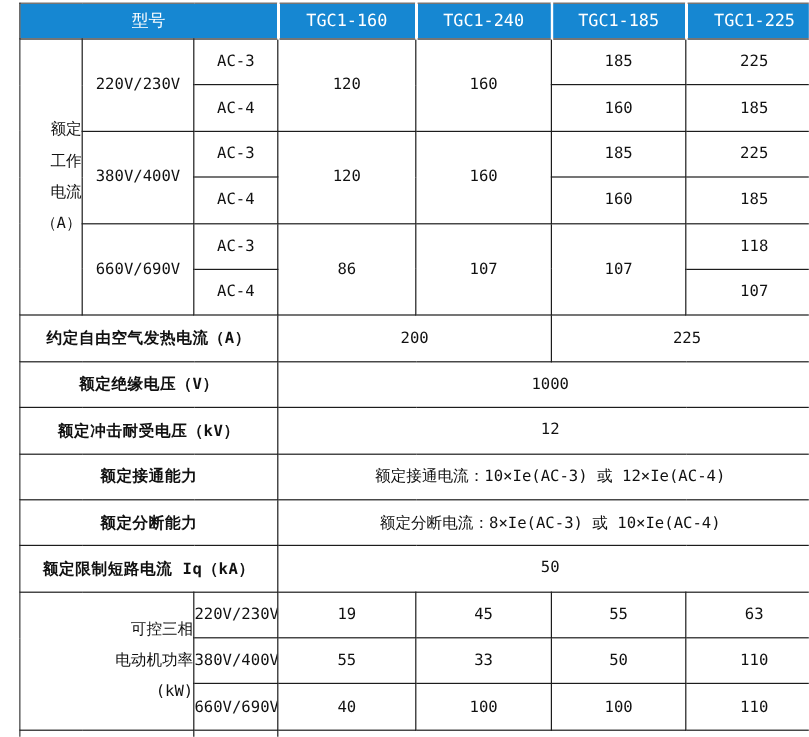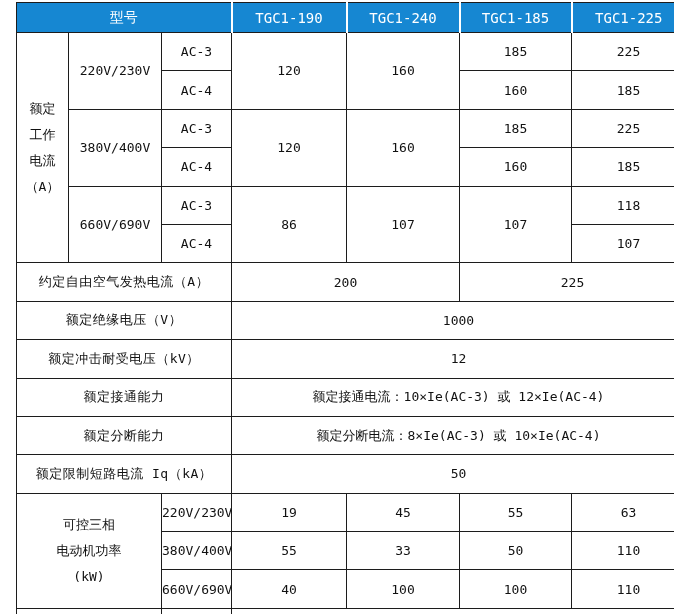--- a/index.html
+++ b/index.html
@@ -28,41 +28,41 @@
     border-left:2px solid #fff;border-right:2px solid #fff;
     border-top:1px solid var(--grid,#1c1c1c);
     border-bottom:1px solid var(--grid,#1c1c1c);
     height:29px;
   }
   thead th:first-child{border-left:1px solid var(--grid,#1c1c1c);}
   thead th:last-child{border-right:1px solid var(--grid,#1c1c1c);}
   tbody tr{height:38.4px;}
   tr.partial{height:22px;}
   .stack .line{display:block;line-height:26px;}
-  .stack{white-space:normal;}
-  td.wide-label{letter-spacing:0.5px;}
+  .stack{white-space:normal;text-align:right;}
+  td.wide-label{letter-spacing:0.5px;font-weight:bold;}
 </style>
 </head>
 <body>
 
 <div class="table-wrap">
 <table>
   <colgroup>
     <col style="width:52px">
         <col style="width:93px">
         <col style="width:70px">
     <col style="width:115px">
         <col style="width:113px">
         <col style="width:112px">
         <col style="width:114px">
   </colgroup>
   <thead>
     <tr>
       <th colspan="3">型号</th>
-      <th>TGC1-190</th>
+      <th>TGC1-160</th>
       <th>TGC1-240</th>
       <th>TGC1-185</th>
       <th>TGC1-225</th>
     </tr>
   </thead>
   <tbody>
 
     <tr>
       <td rowspan="6" class="stack">
         <span class="line">额定</span>

